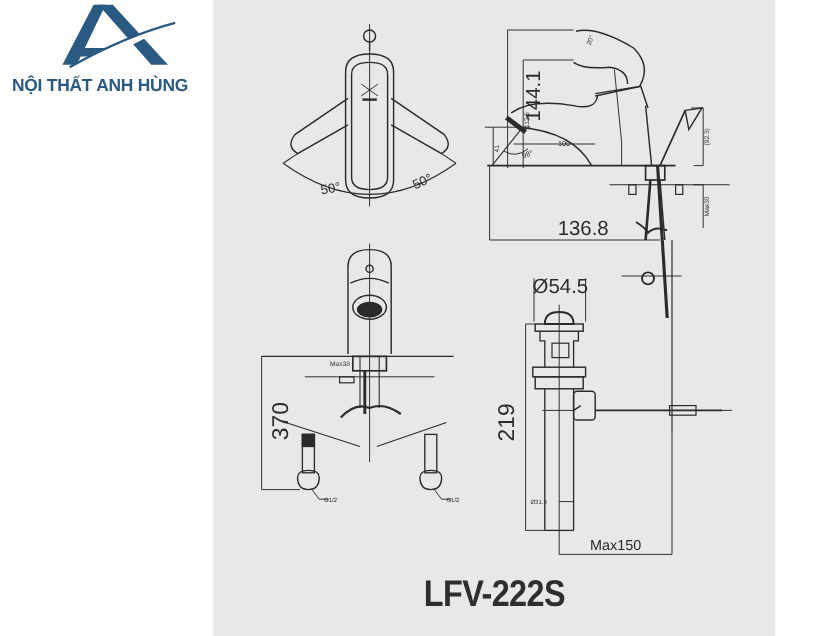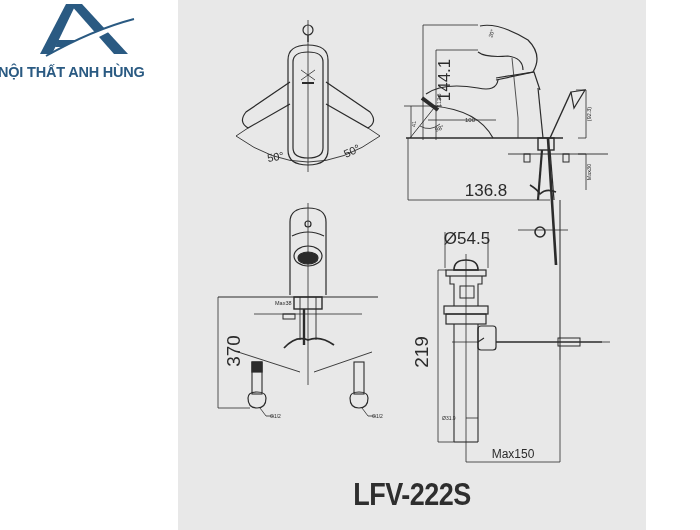--- a/index.html
+++ b/index.html
@@ -1,17 +1,17 @@
 <!DOCTYPE html>
 <html><head>
 <meta charset="utf-8">
 <style>
   html, body { margin:0; padding:0; }
   body { width:700px; height:530px; background:#ffffff; position:relative; overflow:hidden; font-family:"Liberation Sans", sans-serif; }
-  .logo { position:absolute; left:0; top:0; width:160px; height:90px; }
+  .logo { position:absolute; left:12px; top:0; width:160px; height:90px; }
   .logo-text { position:absolute; left:-2px; top:64px; width:180px; font-size:14.5px; font-weight:700; color:#2a5a82; white-space:nowrap; letter-spacing:-0.2px; }
   .panel { position:absolute; left:178px; top:0; width:468px; height:530px; background:#e8e8e8; }
   .panel svg { position:absolute; left:0; top:0; }
   .model { position:absolute; left:0; width:468px; top:480px; text-align:center; font-size:27px; font-weight:700; color:#2e2e2e; letter-spacing:-0.5px; transform:scaleY(1.15); }
   svg text { font-family:"Liberation Sans", sans-serif; fill:#2b2b2b; }
 </style>
 </head>
 <body>
 
 <div class="logo">

